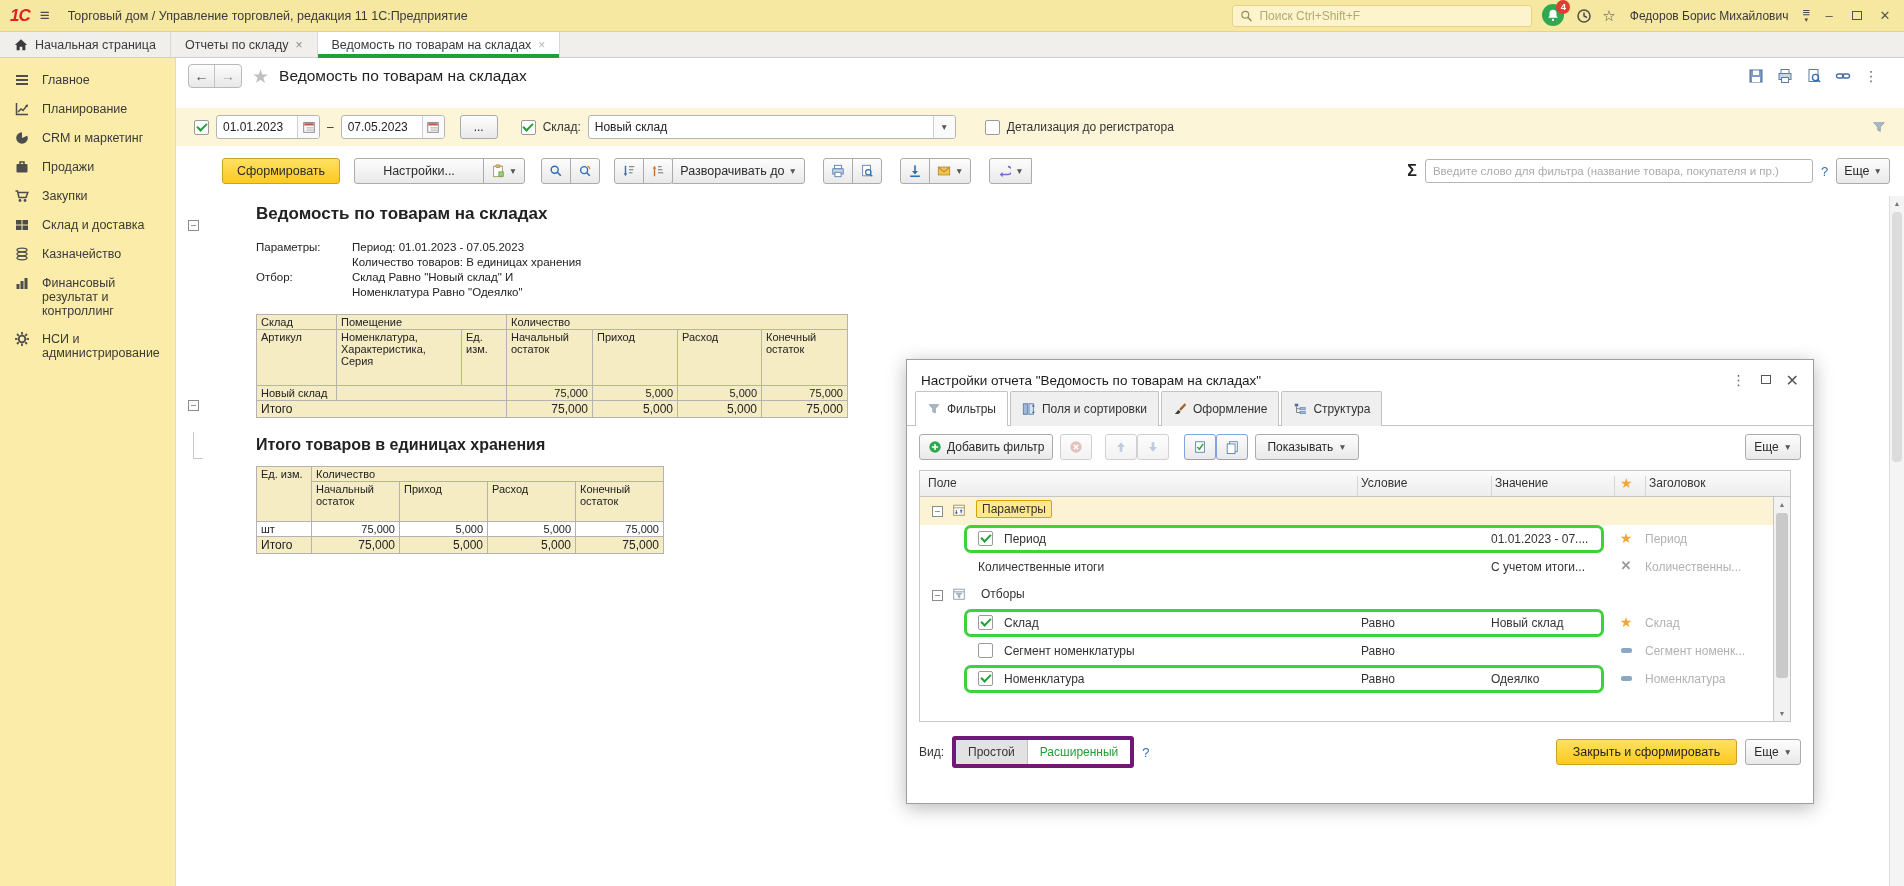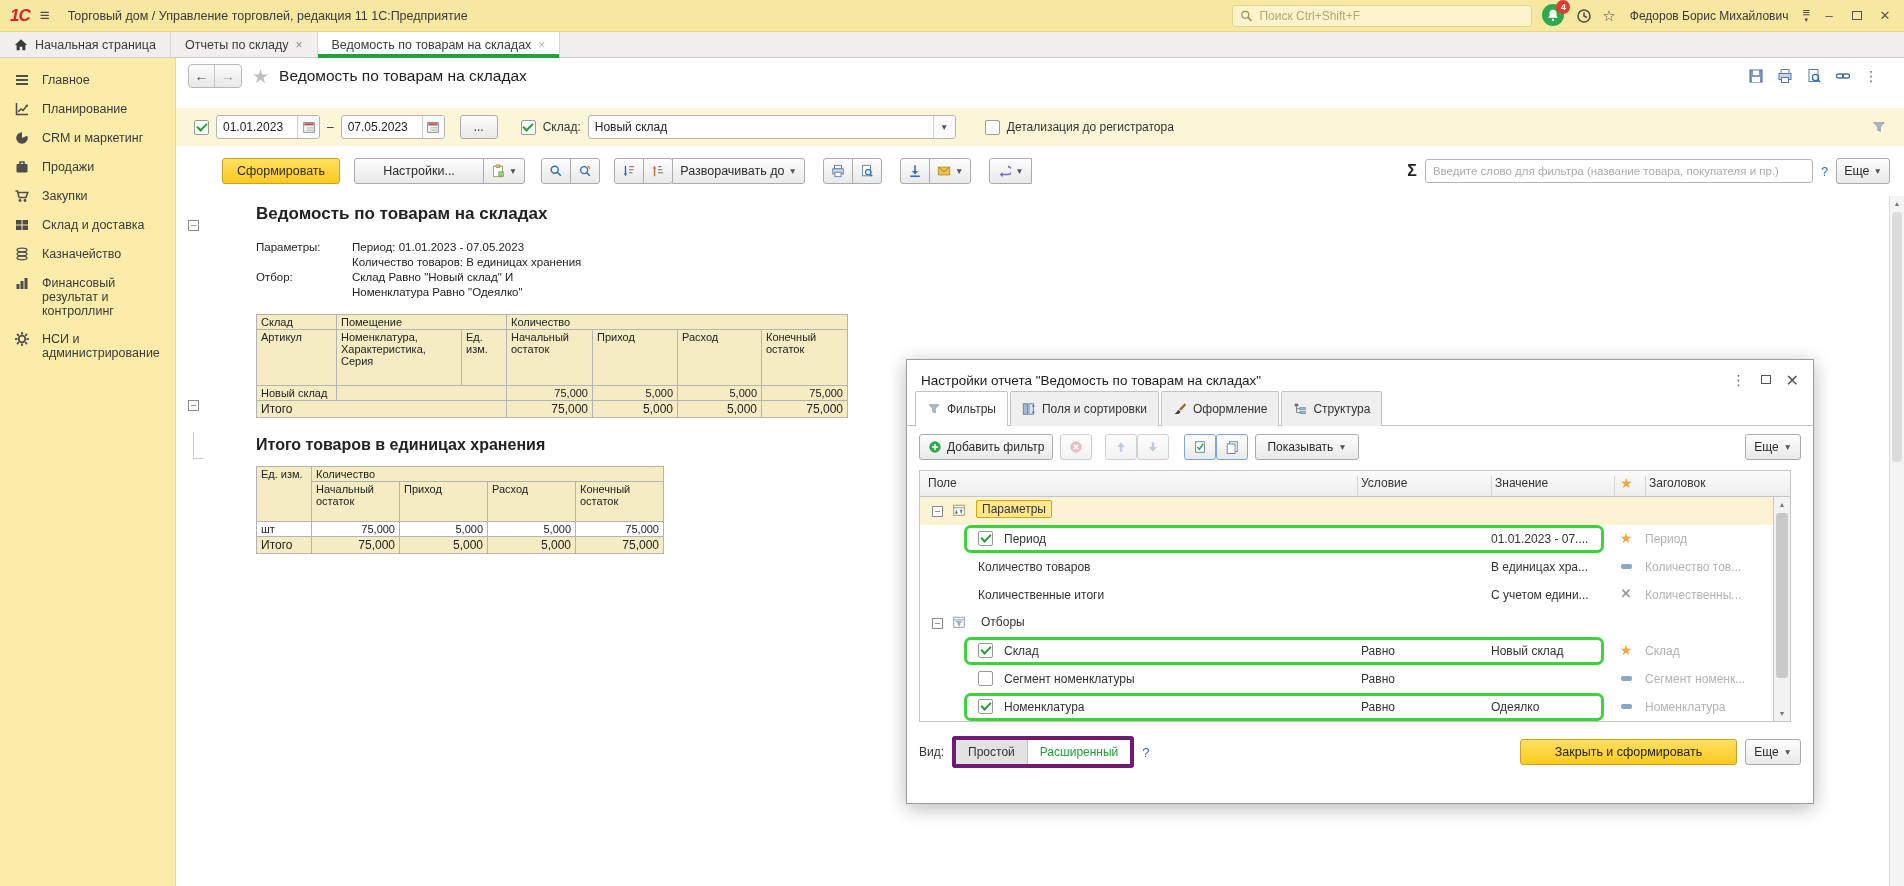--- a/index.html
+++ b/index.html
@@ -144,21 +144,21 @@
   .dscroll { position:absolute; right:0; top:26px; bottom:0; width:17px; background:#f2f2f2; border-left:1px solid #c6c6c6; }
   .dscroll .arr { height:15px; display:flex; align-items:center; justify-content:center; font-size:7px; color:#777; cursor:pointer; }
   .dscroll .arr.dn { position:absolute; bottom:0; left:0; right:0; }
   .dscroll .thumb { position:absolute; top:16px; left:2px; right:2px; height:165px; background:#c9c9c9; border-radius:3px; }
 
   .dfooter { display:flex; align-items:center; gap:8px; padding:14px 12px 0 12px; }
   .seg { display:flex; border:4px solid #701a75; border-radius:3px; overflow:hidden; }
   .seg div { height:24px; display:flex; align-items:center; padding:0 12px; font-size:12px; cursor:pointer; }
   .seg .s1 { background:#e2e2e2; color:#333; border-right:1px solid #c0c0c0; }
   .seg .s2 { background:#fff; color:#21a038; }
-  .ybtn { height:26px; background:linear-gradient(#ffe063,#fcca1e); border:1px solid #c9a227; border-radius:3px; display:inline-flex; align-items:center; padding:0 34px; font-size:12.5px; color:#1f1f1f; cursor:pointer; }
+  .ybtn { height:26px; background:linear-gradient(#ffe063,#fcca1e); border:1px solid #c9a227; border-radius:3px; display:inline-flex; align-items:center; padding:0 16px; font-size:12.5px; color:#1f1f1f; cursor:pointer; }
 </style>
 </head>
 <body>
 
 <div class="topbar">
   <span class="logo1c">1С</span>
   <span class="burger">≡</span>
   <span class="apptitle">Торговый дом / Управление торговлей, редакция 11 1С:Предприятие</span>
   <span class="topspacer"></span>
   <div class="searchbox">
@@ -711,30 +711,24 @@
 
       <div class="drow">
         <span class="rcb cb on"></span>
         <span class="ilabel">Период</span>
         <span class="dcell" style="left:571px; width:118px; text-align:left;">01.01.2023 - 07....</span>
         <span class="mk star">★</span>
         <span class="hcol gray">Период</span>
         <span class="greenbox"></span>
       </div>
 
-      <div class="drow">
-        <span class="ilabel nocb">Количество товаров</span>
-        <span class="dcell" style="left:571px; width:118px;">В единицах хра...</span>
-        <span class="mk"><span class="dashm"></span></span>
-        <span class="hcol gray">Количество тов...</span>
-      </div>
 
       <div class="drow">
         <span class="ilabel nocb">Количественные итоги</span>
-        <span class="dcell" style="left:571px; width:118px;">С учетом едини...</span>
+        <span class="dcell" style="left:571px; width:118px;">С учетом итоги...</span>
         <span class="mk xm">✕</span>
         <span class="hcol gray">Количественны...</span>
       </div>
 
       <div class="drow">
         <span class="exp">–</span>
         <span class="gicon">
           <svg class="ic14" viewBox="0 0 16 16">
               <rect x="2" y="2.5" width="12" height="11.5" fill="#fff" stroke="#8296ab"></rect>
               <line x1="2" y1="5.5" x2="14" y2="5.5" stroke="#8296ab"></line>

